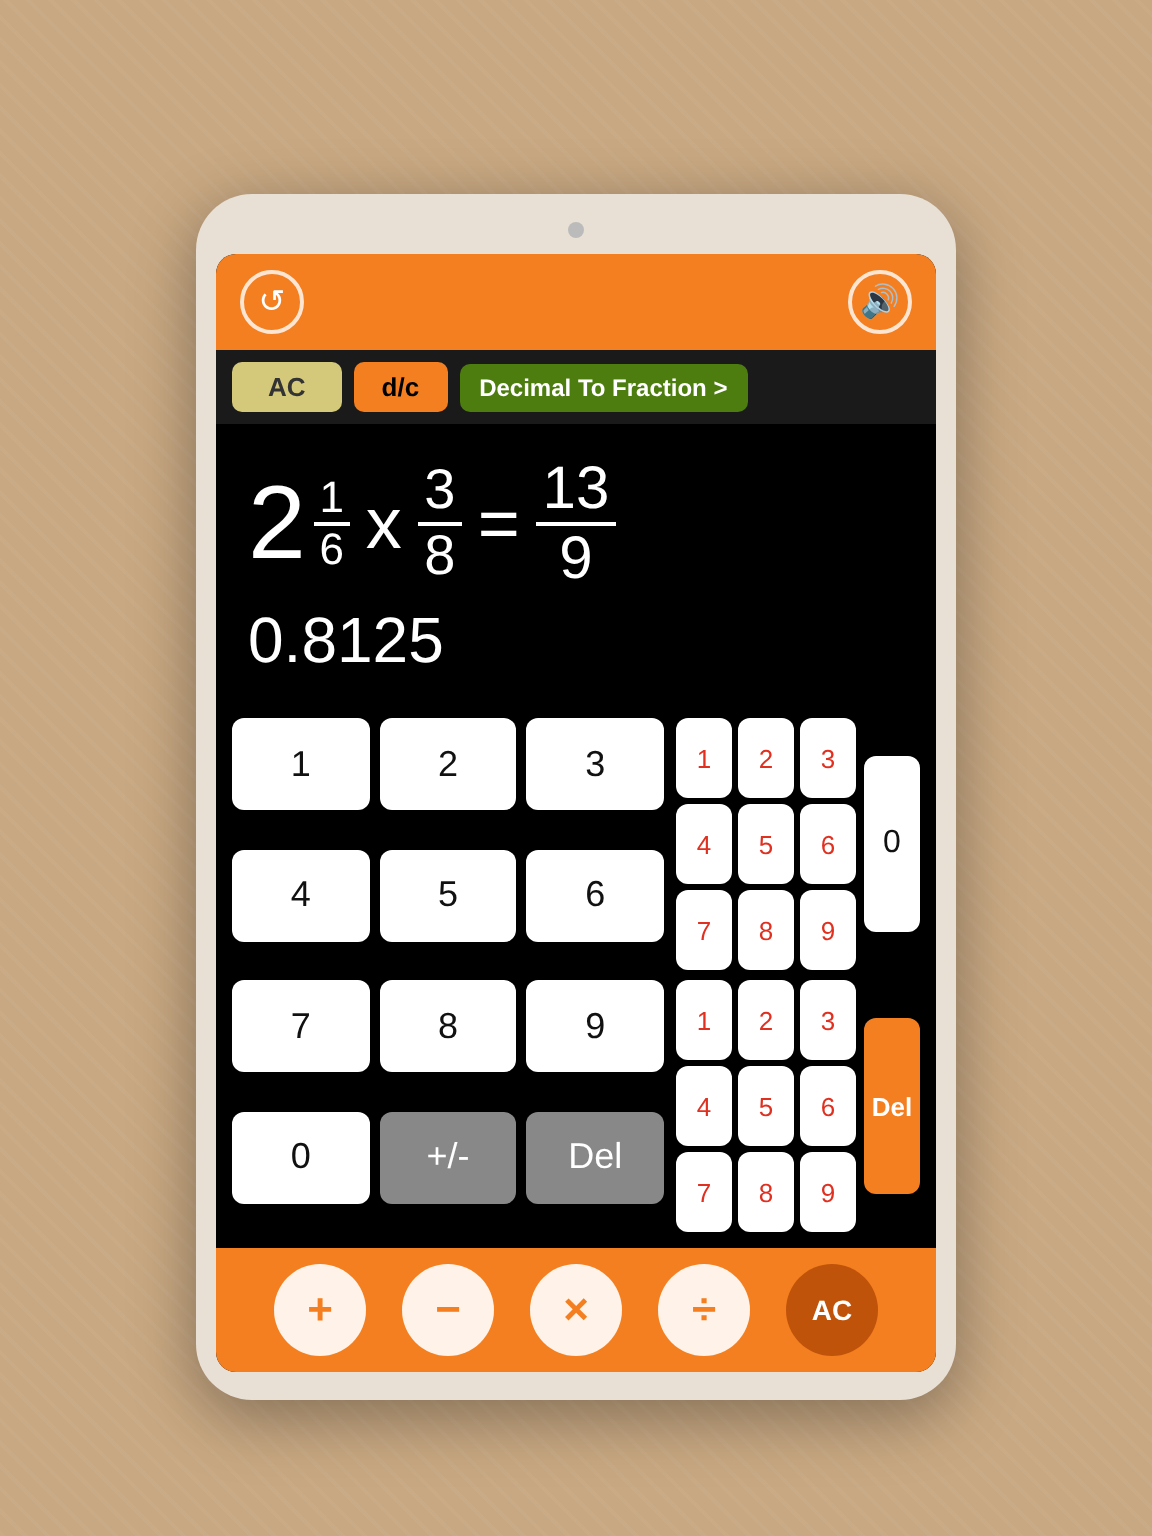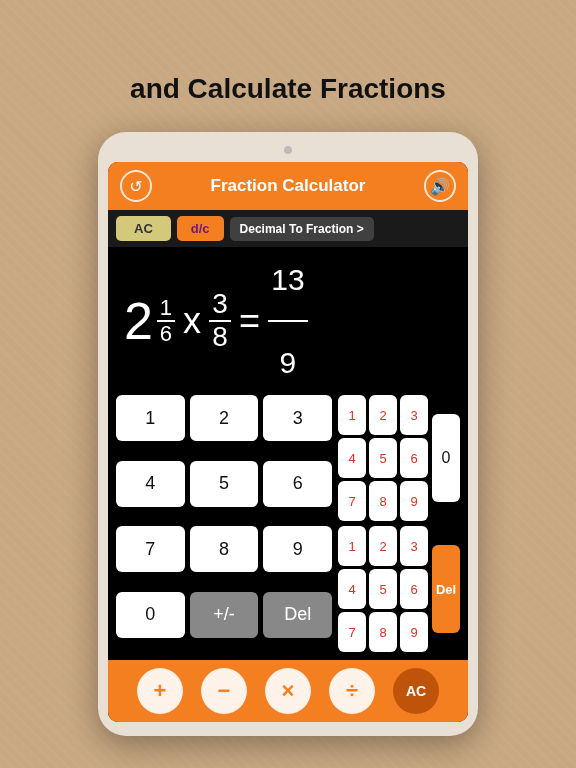--- a/index.html
+++ b/index.html
@@ -94,30 +94,30 @@
       color: #333;
       font-size: 13px;
       font-weight: 700;
       border: none;
       border-radius: 5px;
       padding: 5px 18px;
       cursor: pointer;
     }
     .btn-dc {
       background: #f47f20;
-      color: #701a75;
+      color: #000000;
       font-size: 13px;
       font-weight: 700;
       border: none;
       border-radius: 5px;
       padding: 5px 14px;
       cursor: pointer;
     }
     .btn-decimal {
-      background: #404040;
+      background: #4d7c0f;
       color: white;
       font-size: 12px;
       font-weight: 600;
       border: none;
       border-radius: 5px;
       padding: 5px 10px;
       cursor: pointer;
       white-space: nowrap;
     }
 
@@ -169,21 +169,20 @@
     .equals {
       color: white;
       font-size: 42px;
       font-weight: 300;
       padding: 0 4px;
     }
     .result-fraction {
       display: flex;
       flex-direction: column;
       align-items: center;
-      gap: 24px;
     }
     .result-num, .result-den {
       color: white;
       font-size: 30px;
       font-weight: 400;
       line-height: 1.1;
     }
     .result-line {
       width: 100%;
       height: 2px;
@@ -268,33 +267,31 @@
       background: #c0530a;
       color: white;
     }
   </style>
 </head>
 <body>
 
 <div style="text-align:center; padding:18px 40px 12px;">
   <div class="headline">
     <br>
-    <span>and Calculate Fractions</span>
   </div>
 </div>
 
 <div class="tablet-wrapper">
   <div class="tablet-camera"></div>
   <div class="tablet-screen">
 
     <div class="header-bar">
       <div class="header-icon">
         <span>↺</span>
       </div>
-      <span class="header-title">Fraction Calculator</span>
       <div class="header-icon">
         <span>🔊</span>
       </div>
     </div>
 
     <div class="button-row">
       <button class="btn-ac">AC</button>
       <button class="btn-dc">d/c</button>
       <button class="btn-decimal">Decimal To Fraction &gt;</button>
     </div>
@@ -320,20 +317,21 @@
         </div>
 
         <span class="equals" style="font-size:36px; padding: 0 2px;">=</span>
 
         <div class="result-fraction">
           <span class="result-num">13</span>
           <div class="result-line" style="width:40px;"></div>
           <span class="result-den">9</span>
         </div>
       </div>
+      <div class="decimal-result">0.8125</div>
     </div>
 
     <div class="keypad-area">
 
       <div class="main-keypad">
         <button class="key">1</button>
         <button class="key">2</button>
         <button class="key">3</button>
         <button class="key">4</button>
         <button class="key">5</button>

